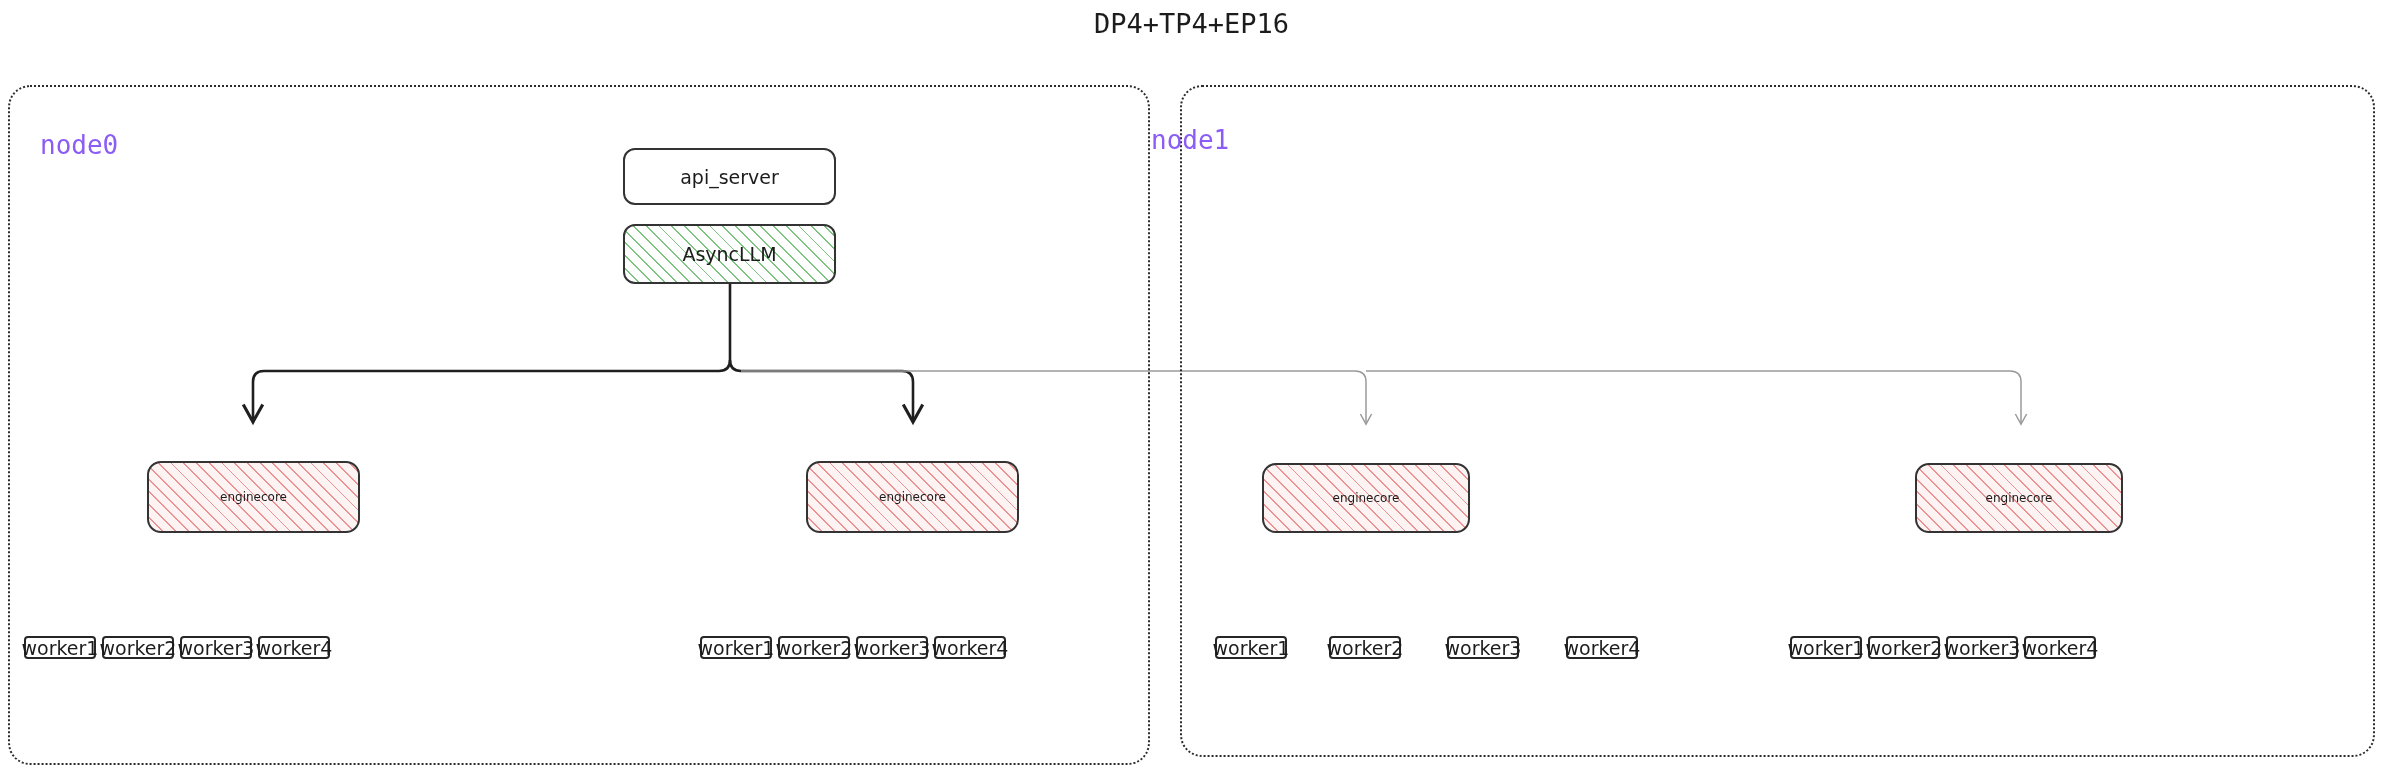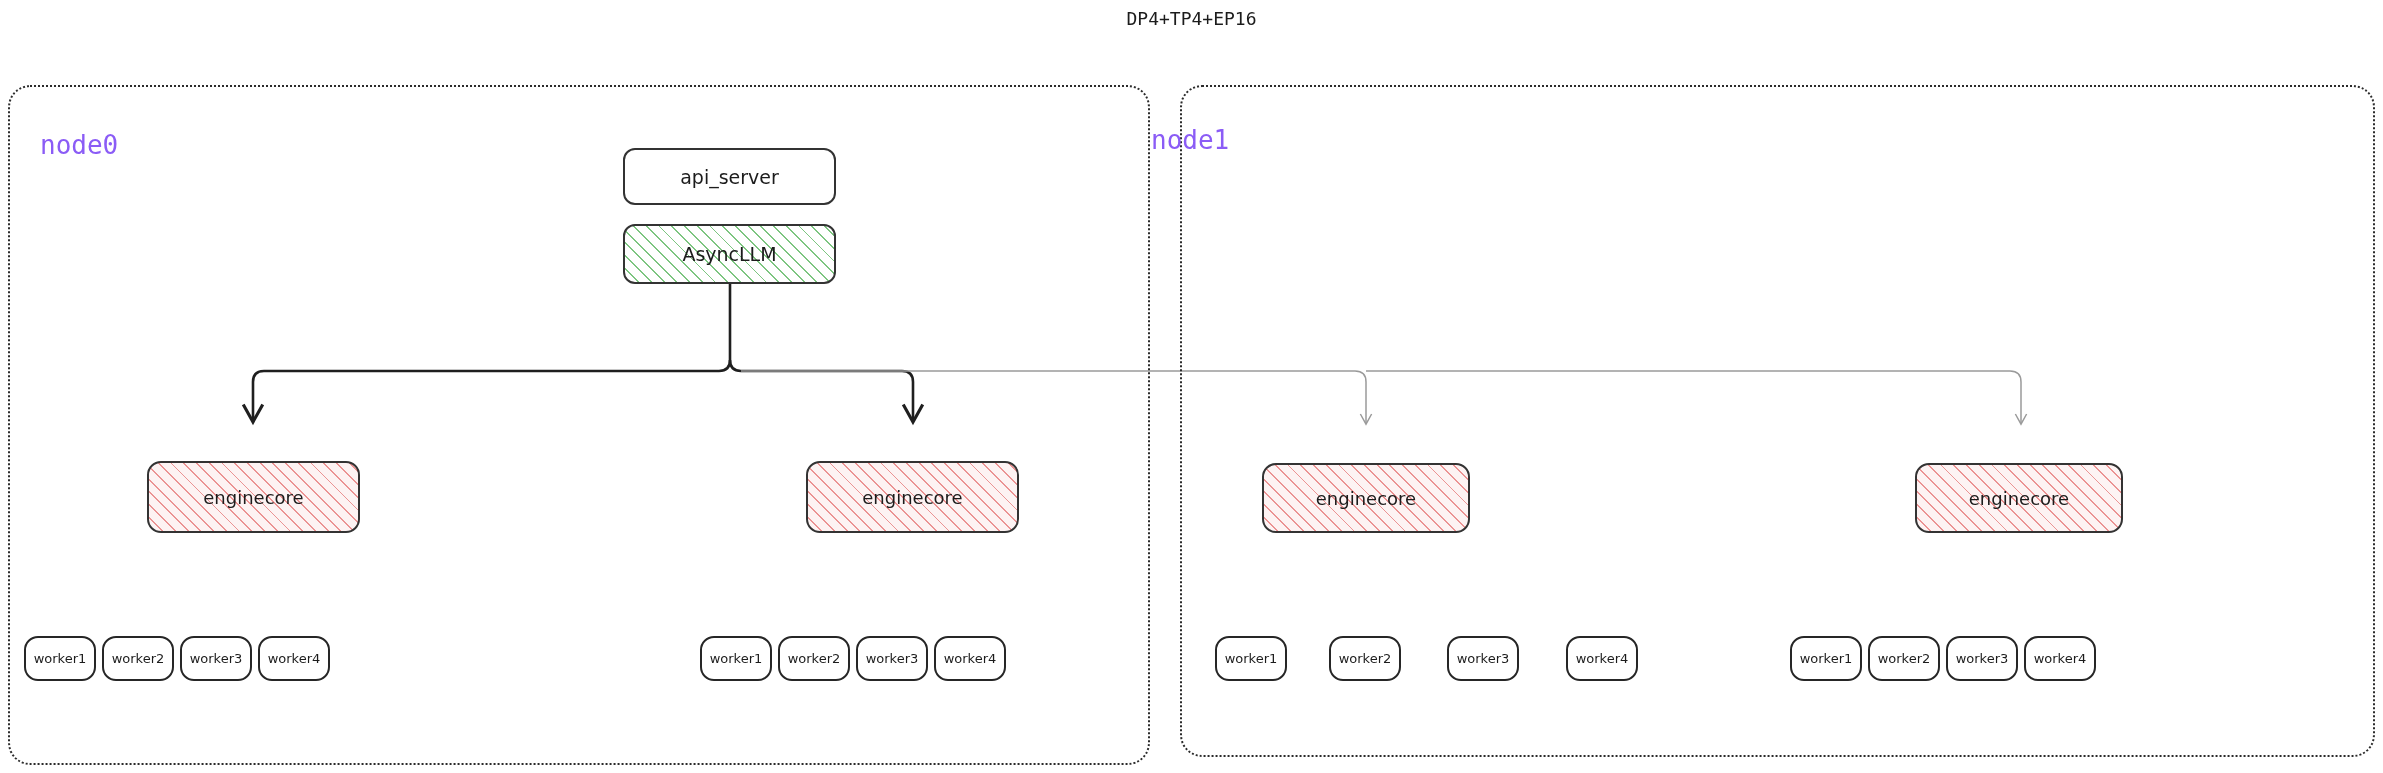--- a/index.html
+++ b/index.html
@@ -17,21 +17,21 @@
   }
 
   
   #diagram-title {
     position: absolute;
     left: 0;
     top: 8px;
     width: 100%;
     text-align: center;
     font-family: "DejaVu Sans Mono", monospace;
-    font-size: 18px;
+    font-size: 27px;
     color: #1c1c1c;
     letter-spacing: 0px;
   }
 
   
   .node-container {
     position: absolute;
     border: 2.5px dotted #2b2b2b;
     border-radius: 22px;
     box-sizing: border-box;
@@ -70,37 +70,37 @@
       45deg,
       rgba(102, 187, 106, 0.85) 0px,
       rgba(102, 187, 106, 0.85) 1.3px,
       rgba(255,255,255,0) 1.3px,
       rgba(255,255,255,0) 9px
     );
   }
 
   .box-engine {
     border-radius: 14px;
-    font-size: 18px;
+    font-size: 12px;
     background-color: #fdf3f3;
     background-image: repeating-linear-gradient(
       45deg,
       rgba(229, 115, 115, 0.75) 0px,
       rgba(229, 115, 115, 0.75) 1.3px,
       rgba(255,255,255,0) 1.3px,
       rgba(255,255,255,0) 9px
     );
   }
 
   .box-worker {
-    border-radius: 14px;
-    font-size: 13px;
+    border-radius: 4px;
+    font-size: 19px;
     background: #ffffff;
     border: 2px solid #262626;
-    height: 45px;
+    height: 23px;
   }
 
   
   #edge-layer {
     position: absolute;
     left: 0;
     top: 0;
     width: 2383px;
     height: 773px;
     pointer-events: none;

